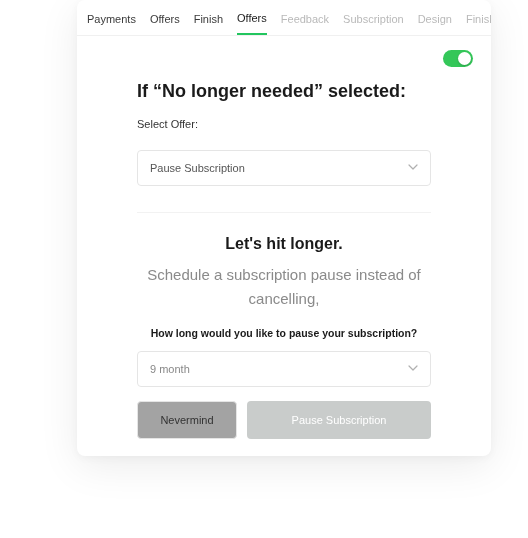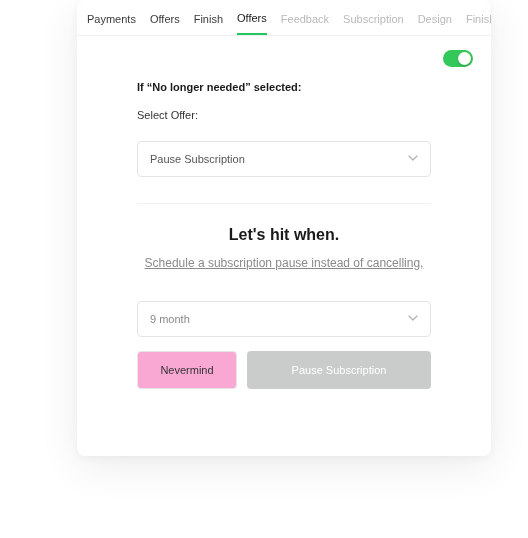--- a/index.html
+++ b/index.html
@@ -60,21 +60,21 @@
     top: 2px;
     right: 2px;
     width: 13px;
     height: 13px;
     background: #fff;
     border-radius: 50%;
     box-shadow: 0 1px 2px rgba(0,0,0,0.2);
   }
   .content { padding: 8px 60px 0 60px; }
   .cond-title {
-    font-size: 11px;
+    font-size: 18px;
     font-weight: 600;
     color: #1a1a1a;
     margin-bottom: 16px;
   }
   .field-label {
     font-size: 11px;
     color: #333;
     margin-bottom: 20px;
   }
   .select {
@@ -95,25 +95,24 @@
   .chev { color: #b0b0b0; }
   .divider { height: 1px; background: #f2f2f2; margin: 26px 0 22px 0; }
   .preview { text-align: center; }
   .preview-title {
     font-size: 16px;
     font-weight: 600;
     color: #1a1a1a;
     margin-bottom: 10px;
   }
   .preview-body {
-    font-size: 12px;
+    font-size: 15px;
     color: #8a8a8a;
     line-height: 1.6;
-    margin-bottom: 28px;
-    text-decoration: underline;
+    margin-bottom: 16px;
   }
   .preview-q {
     font-size: 10.5px;
     font-weight: 600;
     color: #1a1a1a;
     margin-bottom: 12px;
   }
   .btn-row {
     display: flex;
     gap: 10px;
@@ -123,21 +122,21 @@
     flex: 1;
     height: 38px;
     border-radius: 4px;
     font-size: 11px;
     display: flex;
     align-items: center;
     justify-content: center;
     cursor: pointer;
   }
   .btn.ghost {
-    background: #f9a8d4;
+    background: #a3a3a3;
     border: 1px solid #e5e5e5;
     color: #333;
     flex: 0 0 100px;
   }
   .btn.primary {
     background: #c9cccb;
     color: #fff;
     flex: 1;
   }
 </style>
@@ -173,24 +172,25 @@
       <span class="chev">
         <svg width="10" height="10" viewBox="0 0 10 10">
             <path d="M1 3 L5 7 L9 3" fill="none" stroke="currentColor" stroke-width="1.2" stroke-linecap="round" stroke-linejoin="round"></path>
           </svg>
       </span>
     </div>
 
     <div class="divider"></div>
 
     <div class="preview">
-      <div class="preview-title">Let's hit when.</div>
+      <div class="preview-title">Let's hit longer.</div>
       <div class="preview-body">
         <span>Schedule a subscription pause instead of cancelling,</span><br>
       </div>
+      <div class="preview-q">How long would you like to pause your subscription?</div>
 
       <div class="select small">
         <span>9 month</span>
         <span class="chev">
           <svg width="10" height="10" viewBox="0 0 10 10">
               <path d="M1 3 L5 7 L9 3" fill="none" stroke="currentColor" stroke-width="1.2" stroke-linecap="round" stroke-linejoin="round"></path>
             </svg>
         </span>
       </div>
 

